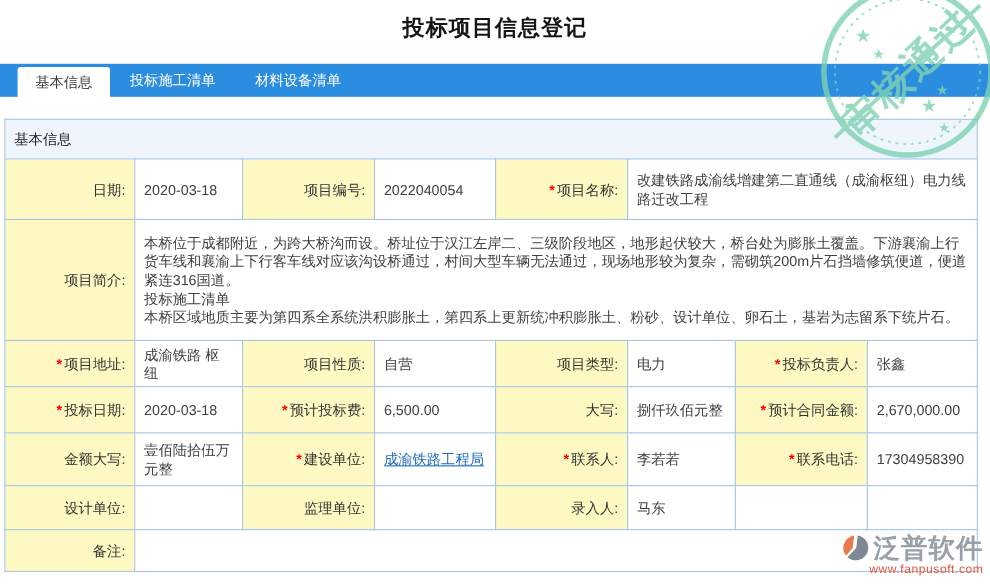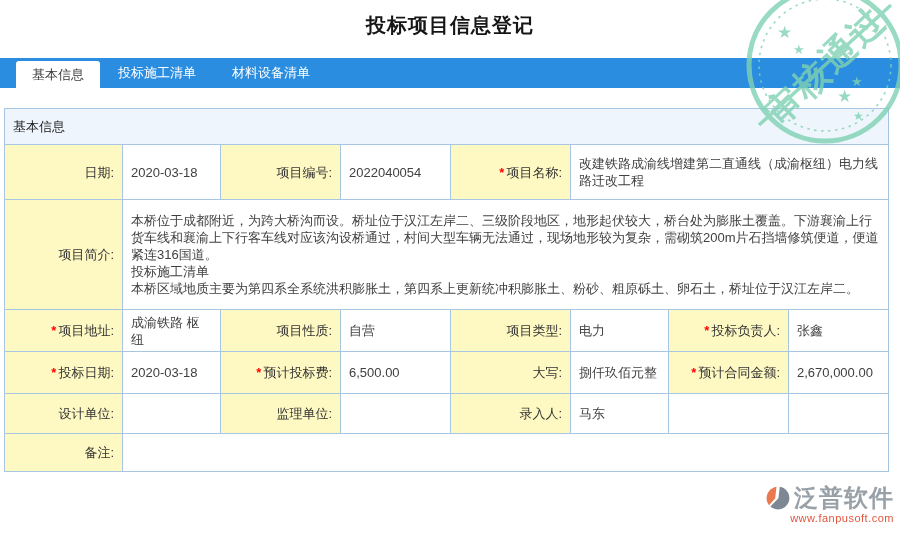--- a/index.html
+++ b/index.html
@@ -98,21 +98,21 @@
       <td class="lbl"><span>项目编号:</span></td>
       <td class="val">2022040054</td>
       <td class="lbl"><span class="req">*</span><span>项目名称:</span></td>
       <td class="val" colspan="3">改建铁路成渝线增建第二直通线（成渝枢纽）电力线路迁改工程</td>
     </tr>
     <tr class="r2">
       <td class="lbl"><span>项目简介:</span></td>
       <td class="val intro" colspan="7">
         <div>本桥位于成都附近，为跨大桥沟而设。桥址位于汉江左岸二、三级阶段地区，地形起伏较大，桥台处为膨胀土覆盖。下游襄渝上行货车线和襄渝上下行客车线对应该沟设桥通过，村间大型车辆无法通过，现场地形较为复杂，需砌筑200m片石挡墙修筑便道，便道紧连316国道。</div>
         <div>投标施工清单</div>
-        <div>本桥区域地质主要为第四系全系统洪积膨胀土，第四系上更新统冲积膨胀土、粉砂、粗原砾土、卵石土，桥址位于汉江左岸二。</div>
+        <div>本桥区域地质主要为第四系全系统洪积膨胀土，第四系上更新统冲积膨胀土、粉砂、设计单位、卵石土，基岩为志留系下统片石。</div>
       </td>
     </tr>
     <tr class="r3">
       <td class="lbl"><span class="req">*</span><span>项目地址:</span></td>
       <td class="val">成渝铁路 枢纽</td>
       <td class="lbl"><span>项目性质:</span></td>
       <td class="val">自营</td>
       <td class="lbl"><span>项目类型:</span></td>
       <td class="val">电力</td>
       <td class="lbl"><span class="req">*</span><span>投标负责人:</span></td>
@@ -120,20 +120,30 @@
     </tr>
     <tr class="r4">
       <td class="lbl"><span class="req">*</span><span>投标日期:</span></td>
       <td class="val">2020-03-18</td>
       <td class="lbl"><span class="req">*</span><span>预计投标费:</span></td>
       <td class="val">6,500.00</td>
       <td class="lbl"><span>大写:</span></td>
       <td class="val">捌仟玖佰元整</td>
       <td class="lbl"><span class="req">*</span><span>预计合同金额:</span></td>
       <td class="val">2,670,000.00</td>
+    </tr>
+    <tr class="r5">
+      <td class="lbl"><span>金额大写:</span></td>
+      <td class="val">壹佰陆拾伍万元整</td>
+      <td class="lbl"><span class="req">*</span><span>建设单位:</span></td>
+      <td class="val"><a class="unit-link">成渝铁路工程局</a></td>
+      <td class="lbl"><span class="req">*</span><span>联系人:</span></td>
+      <td class="val">李若若</td>
+      <td class="lbl"><span class="req">*</span><span>联系电话:</span></td>
+      <td class="val">17304958390</td>
     </tr>
     <tr class="r6">
       <td class="lbl"><span>设计单位:</span></td>
       <td class="val"></td>
       <td class="lbl"><span>监理单位:</span></td>
       <td class="val"></td>
       <td class="lbl"><span>录入人:</span></td>
       <td class="val">马东</td>
       <td class="val"></td>
       <td class="val"></td>

